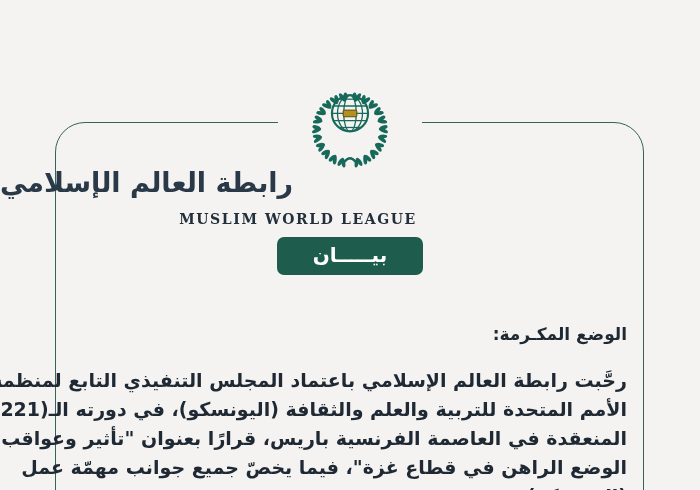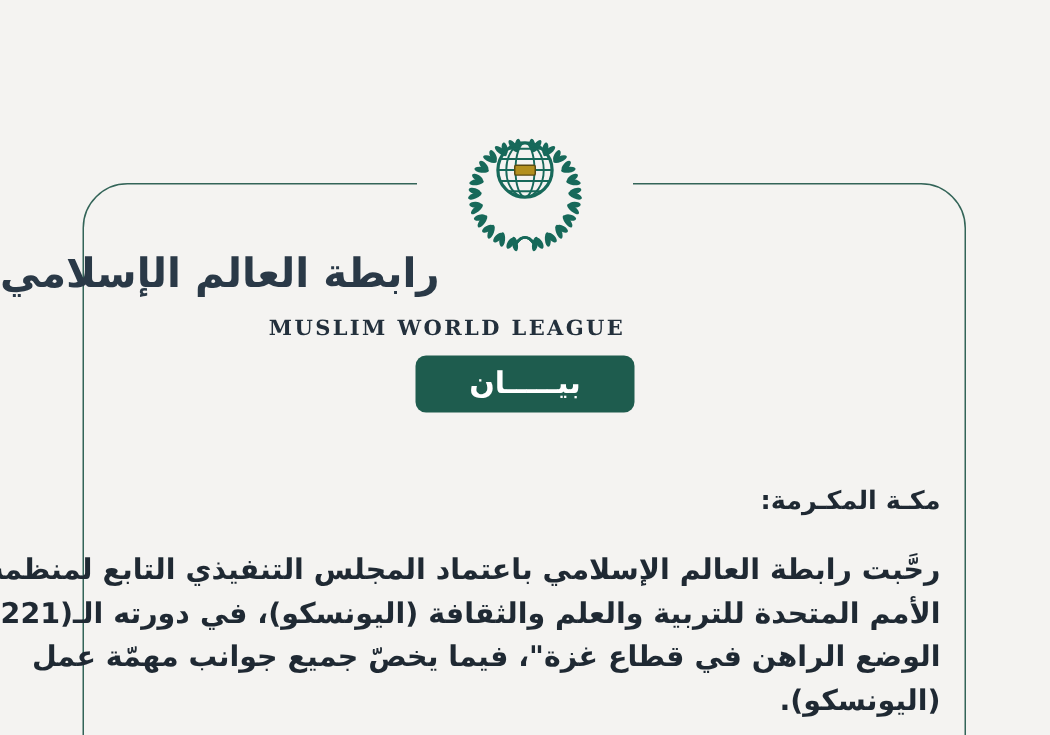--- a/index.html
+++ b/index.html
@@ -191,23 +191,24 @@
     <div class="calligraphy">رابطة العالم الإسلامي</div>
 
     <div class="org-en">MUSLIM WORLD LEAGUE</div>
 
     <div class="banner">
       <span>بيـــــان</span>
     </div>
   </header>
 
   <main>
-    <h2 class="dateline">مكـة المكـرمة:</h2>
+    <h2 class="dateline">الوضع المكـرمة:</h2>
 
     <div class="body">
       <div class="bline">رحَّبت رابطة العالم الإسلامي باعتماد المجلس التنفيذي التابع لمنظمة</div>
       <div class="bline">الأمم المتحدة للتربية والعلم والثقافة (اليونسكو)، في دورته الـ(221)</div>
+      <div class="bline">المنعقدة في العاصمة الفرنسية باريس، قرارًا بعنوان "تأثير وعواقب</div>
       <div class="bline">الوضع الراهن في قطاع غزة"، فيما يخصّ جميع جوانب مهمّة عمل</div>
       <div class="bline last">(اليونسكو).</div>
     </div>
   </main>
 
 </div>
 
 </body></html>

